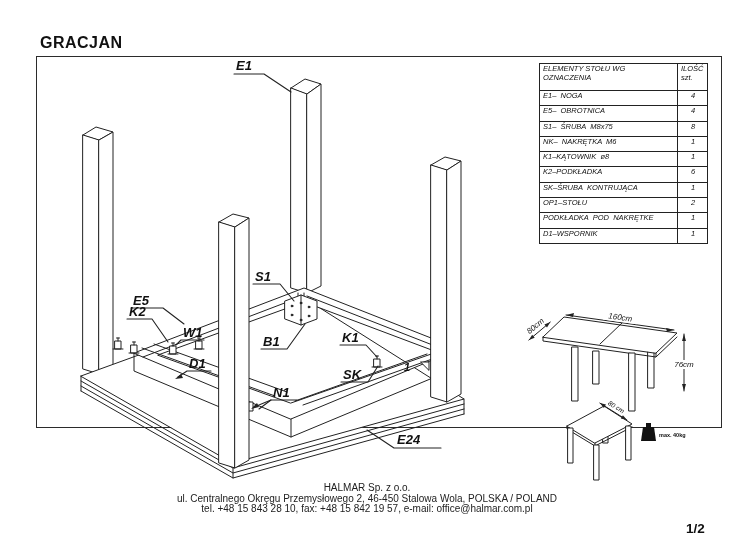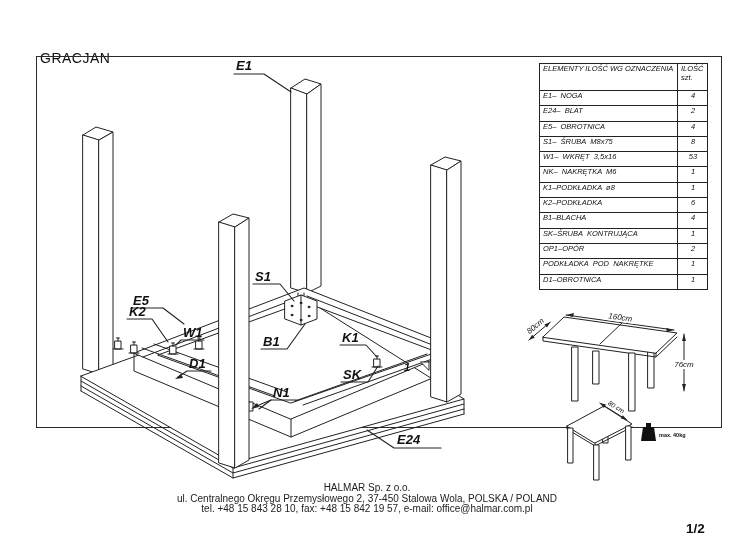--- a/index.html
+++ b/index.html
@@ -1,18 +1,18 @@
 <!DOCTYPE html>
 <html><head>
 <meta charset="utf-8">
 <style>
   html,body{margin:0;padding:0;background:#e8e8e8;}
   .sheet{position:relative;width:756px;height:534px;background:#ffffff;margin:0 auto;
          font-family:"Liberation Sans","DejaVu Sans",sans-serif;color:#111;overflow:hidden;}
-  .title{position:absolute;left:40px;top:34px;font-size:14px;font-weight:normal;letter-spacing:.5px;color:#111;margin-top:16px;}
+  .title{position:absolute;left:40px;top:34px;font-size:16px;font-weight:bold;letter-spacing:.5px;color:#111;}
   .frame{position:absolute;left:36px;top:56px;width:686px;height:372px;border:1px solid #2b2b2b;box-sizing:border-box;}
   .frame svg{position:absolute;left:0;top:0;}
   
   .parts{position:absolute;left:539px;top:63px;border-collapse:collapse;table-layout:fixed;
          font-style:italic;font-size:7.5px;line-height:1.15;color:#111;}
   .parts th,.parts td{border:1px solid #222;padding:1px 2px 1px 3px;font-weight:normal;text-align:left;vertical-align:top;}
   .parts th{height:24px;}
   .parts td{height:12.3px;white-space:pre;overflow:hidden;}
   .parts .c1{width:132px;}
   .parts .c2{width:24px;}
@@ -224,78 +224,66 @@
         <rect x="609" y="366" width="5" height="4" fill="#111" stroke="none"></rect>
         <polygon points="606,370 617,370 619,384 604,384" fill="#111" stroke="none"></polygon>
         <text class="dim-w" x="622" y="380" stroke="none">max. 40kg</text>
       </g>
     </svg>
   </div>
 
   <table class="parts">
     <tbody>
         <tr>
-      <th class="c1">ELEMENTY ILOŚĆ WG OZNACZENIA</th>
+      <th class="c1">ELEMENTY STOŁU WG OZNACZENIA</th>
       <th class="c2">ILOŚĆ szt.</th>
     </tr>
     <tr>
           <td class="c1">E1–  NOGA</td>
           <td class="c2">4</td>
         </tr>
     <tr>
-          <td class="c1">E24–  BLAT</td>
-          <td class="c2">2</td>
-        </tr>
-    <tr>
           <td class="c1">E5–  OBROTNICA</td>
           <td class="c2">4</td>
         </tr>
     <tr>
           <td class="c1">S1–  ŚRUBA  M8x75</td>
           <td class="c2">8</td>
         </tr>
     <tr>
-          <td class="c1">W1–  WKRĘT  3,5x16</td>
-          <td class="c2">53</td>
-        </tr>
-    <tr>
           <td class="c1">NK–  NAKRĘTKA  M6</td>
           <td class="c2">1</td>
         </tr>
     <tr>
-          <td class="c1">K1–PODKŁADKA  ø8</td>
+          <td class="c1">K1–KĄTOWNIK  ø8</td>
           <td class="c2">1</td>
         </tr>
     <tr>
           <td class="c1">K2–PODKŁADKA</td>
           <td class="c2">6</td>
         </tr>
     <tr>
-          <td class="c1">B1–BLACHA</td>
-          <td class="c2">4</td>
-        </tr>
-    <tr>
           <td class="c1">SK–ŚRUBA  KONTRUJĄCA</td>
           <td class="c2">1</td>
         </tr>
     <tr>
-          <td class="c1">OP1–OPÓR</td>
+          <td class="c1">OP1–STOŁU</td>
           <td class="c2">2</td>
         </tr>
     <tr>
           <td class="c1">PODKŁADKA  POD  NAKRĘTKE</td>
           <td class="c2">1</td>
         </tr>
     <tr>
-          <td class="c1">D1–OBROTNICA</td>
+          <td class="c1">D1–WSPORNIK</td>
           <td class="c2">1</td>
         </tr>
   </tbody>
     </table>
 
   <div class="footer">
     <div>HALMAR Sp. z o.o.</div>
-    <div>ul. Centralnego Okręgu Przemysłowego 2, 37-450 Stalowa Wola, POLSKA / POLAND</div>
+    <div>ul. Centralnego Okręgu Przemysłowego 2, 46-450 Stalowa Wola, POLSKA / POLAND</div>
     <div>tel. +48 15 843 28 10, fax: +48 15 842 19 57, e-mail: office@halmar.com.pl</div>
   </div>
 
   <div class="pagenum">1/2</div>
 </div>
 
 </body></html>

